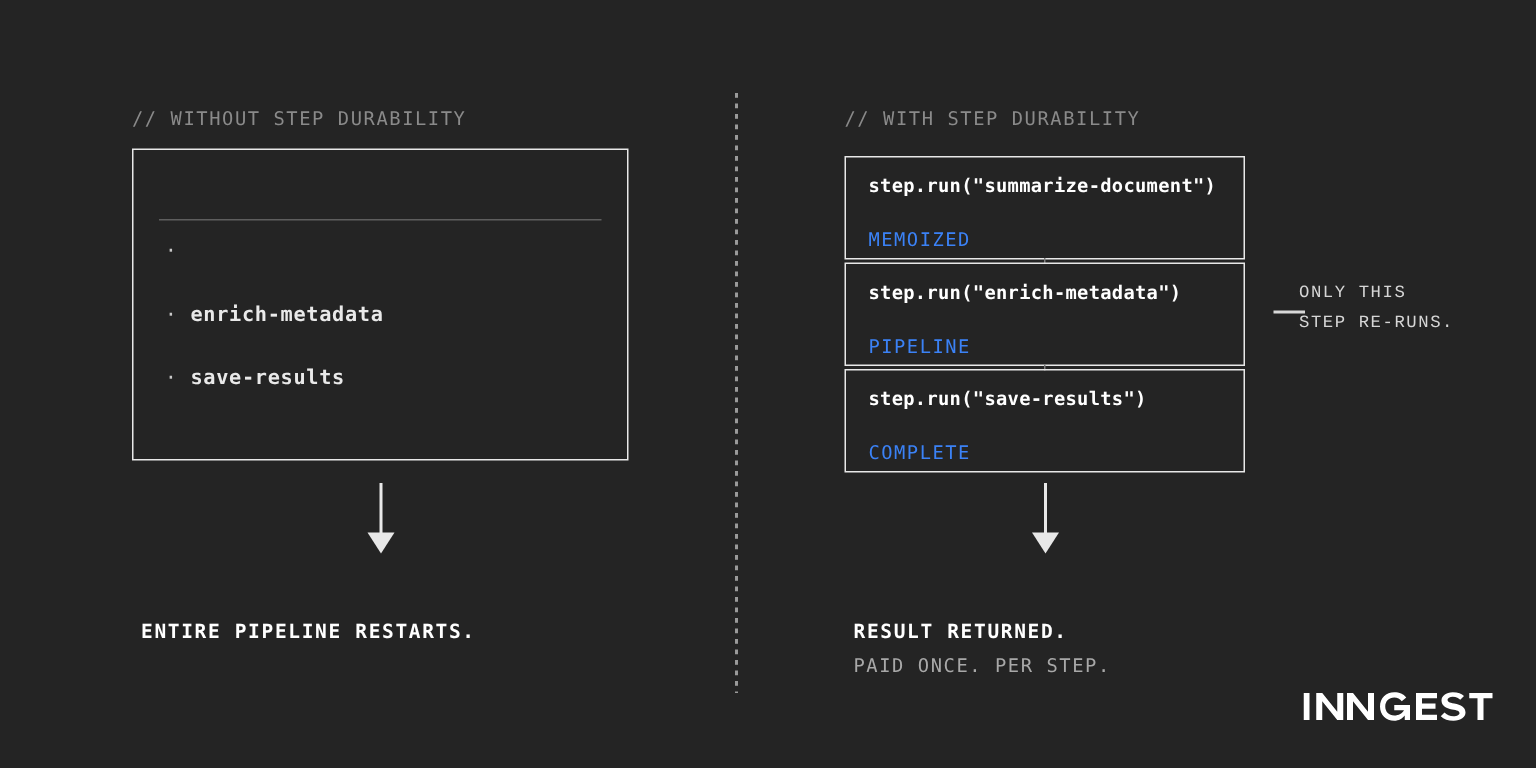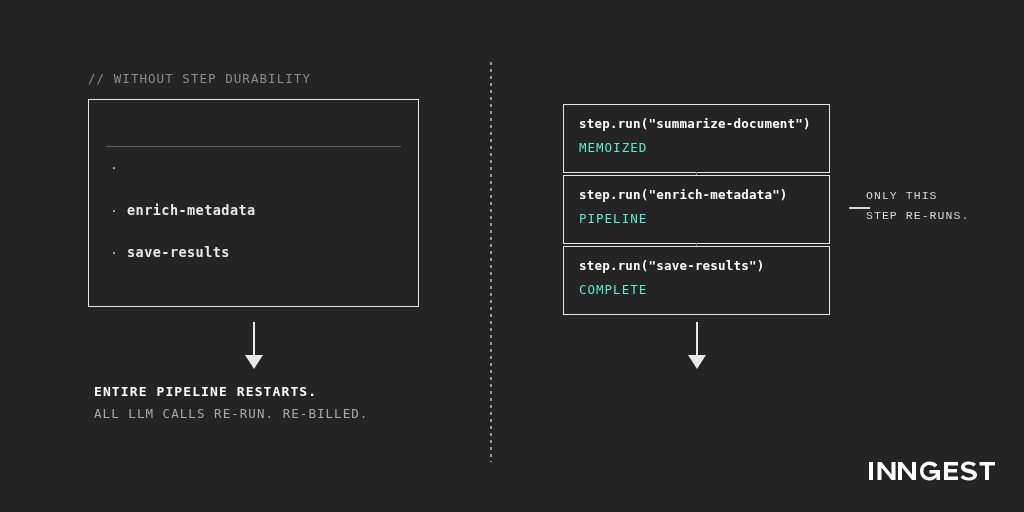--- a/index.html
+++ b/index.html
@@ -127,24 +127,24 @@
     top: 11px;
     font-size: 12.5px;
     font-weight: 700;
     color: #ffffff;
     letter-spacing: 0.2px;
     white-space: nowrap;
   }
   .step-box-status {
     position: absolute;
     left: 15px;
-    top: 35px;
+    top: 47px;
     font-size: 12.5px;
     font-weight: 400;
-    color: #5eead4;
+    color: #3b82f6;
     letter-spacing: 1px;
     white-space: nowrap;
   }
 
   
   .box-connector {
     position: absolute;
     left: 696px;
     width: 1px;
     height: 4px;
@@ -205,20 +205,21 @@
   
   .outcome { position: absolute; white-space: nowrap; }
   .outcome-left  { left: 94px;  top: 381px; }
   .outcome-right { left: 569px; top: 381px; }
   .outcome-head {
     font-size: 13px;
     font-weight: 700;
     color: #ffffff;
     letter-spacing: 1.1px;
     line-height: 22px;
+    margin-top: 30px;
   }
   .outcome-sub {
     font-size: 12.5px;
     font-weight: 400;
     color: #a8a8a8;
     letter-spacing: 1.05px;
     line-height: 22px;
   }
 
   
@@ -258,23 +259,23 @@
     </div>
   </div>
 
   <div class="arrow arrow-left">
     <div class="arrow-shaft"></div>
     <div class="arrow-head"></div>
   </div>
 
   <div class="outcome outcome-left">
     <div class="outcome-head">ENTIRE PIPELINE RESTARTS.</div>
-    <div class="outcome-sub">ALL LLM CALLS RE-RUN. RE-BILLED.</div>
-  </div>
-
+  </div>
+
+  <div class="comment comment-right">// WITH STEP DURABILITY</div>
 
   <div class="step-box step-box-1">
     <div class="step-box-call">step.run("summarize-document")</div>
     <div class="step-box-status">MEMOIZED</div>
   </div>
 
   <div class="box-connector box-connector-1"></div>
 
   <div class="step-box step-box-2">
     <div class="step-box-call">step.run("enrich-metadata")</div>
@@ -292,20 +293,24 @@
   <div class="callout-text">
     <div>ONLY THIS</div>
     <div>STEP RE-RUNS.</div>
   </div>
 
   <div class="arrow arrow-right">
     <div class="arrow-shaft"></div>
     <div class="arrow-head"></div>
   </div>
 
+  <div class="outcome outcome-right">
+    <div class="outcome-head">RESULT RETURNED.</div>
+    <div class="outcome-sub">PAID ONCE. PER STEP.</div>
+  </div>
 
   <div class="brand">
     <svg width="128" height="26" viewBox="0 0 256 52">
       <g fill="#ffffff">
 
         <rect x="0" y="8" width="8" height="36"></rect>
 
         <polygon points="17,8 25,8 45,33 45,8 53,8 53,44 45,44 25,19 25,44 17,44"></polygon>
 
         <polygon points="58,8 66,8 86,33 86,8 94,8 94,44 86,44 66,19 66,44 58,44"></polygon>

